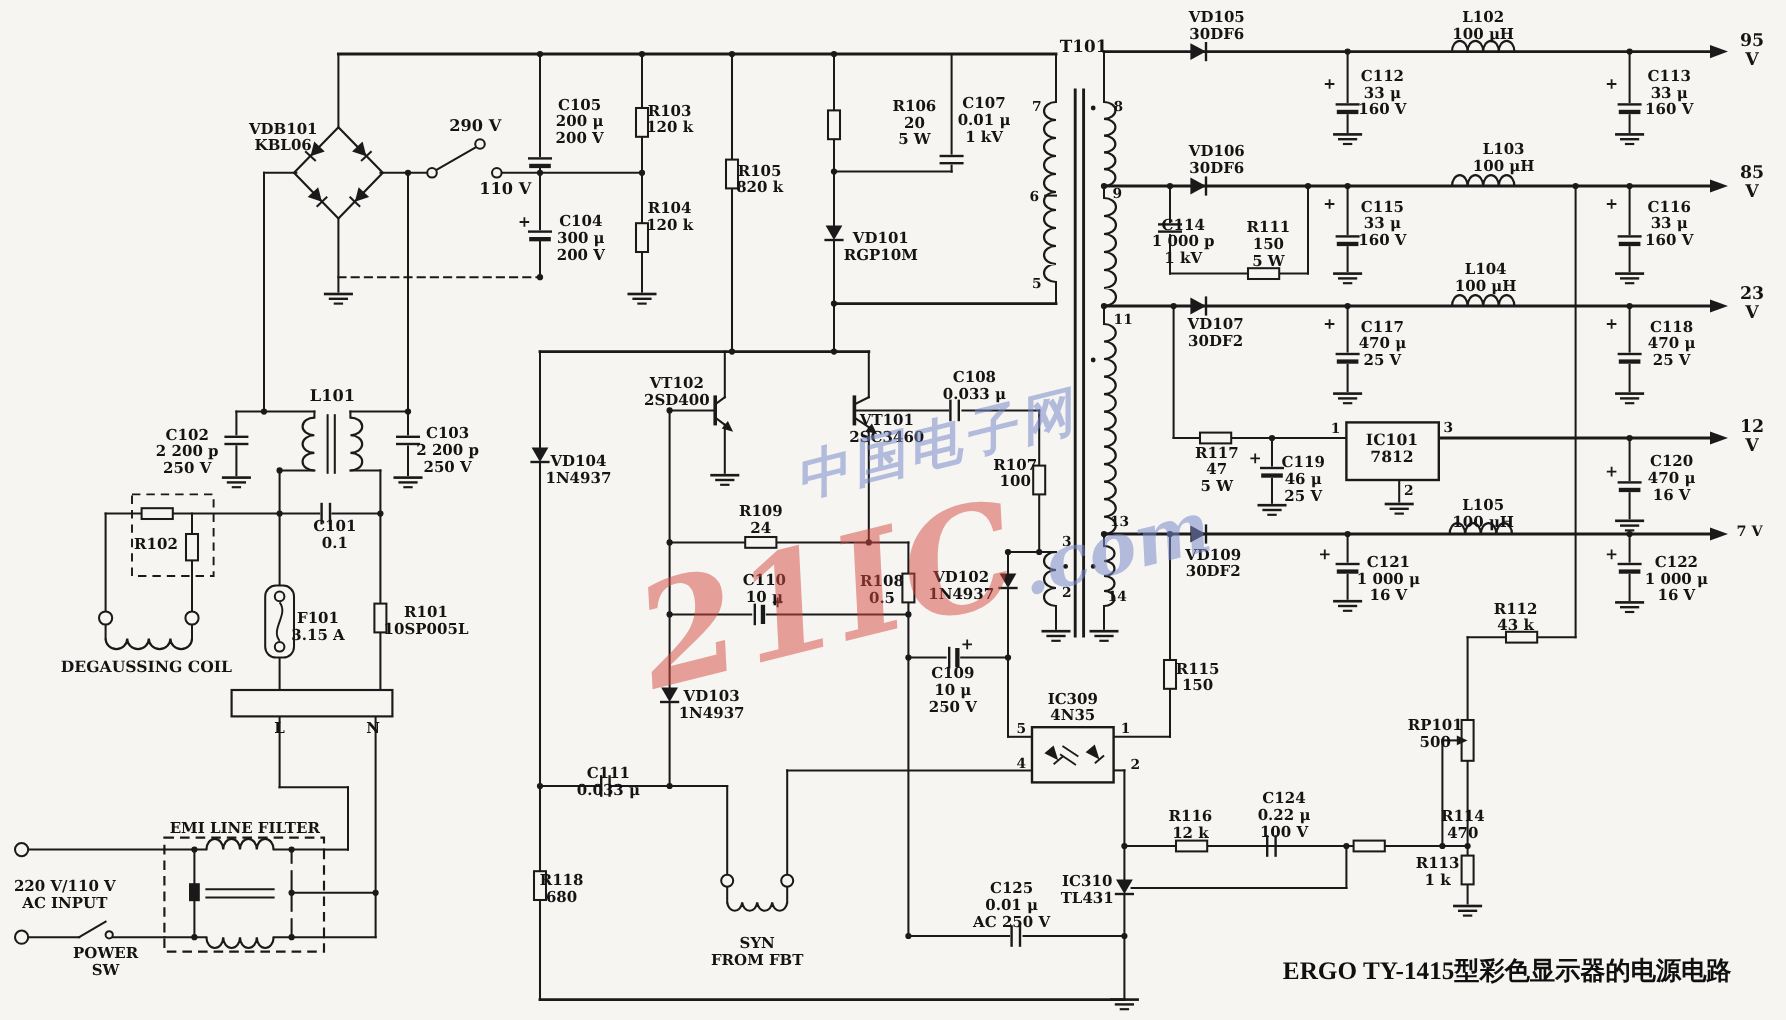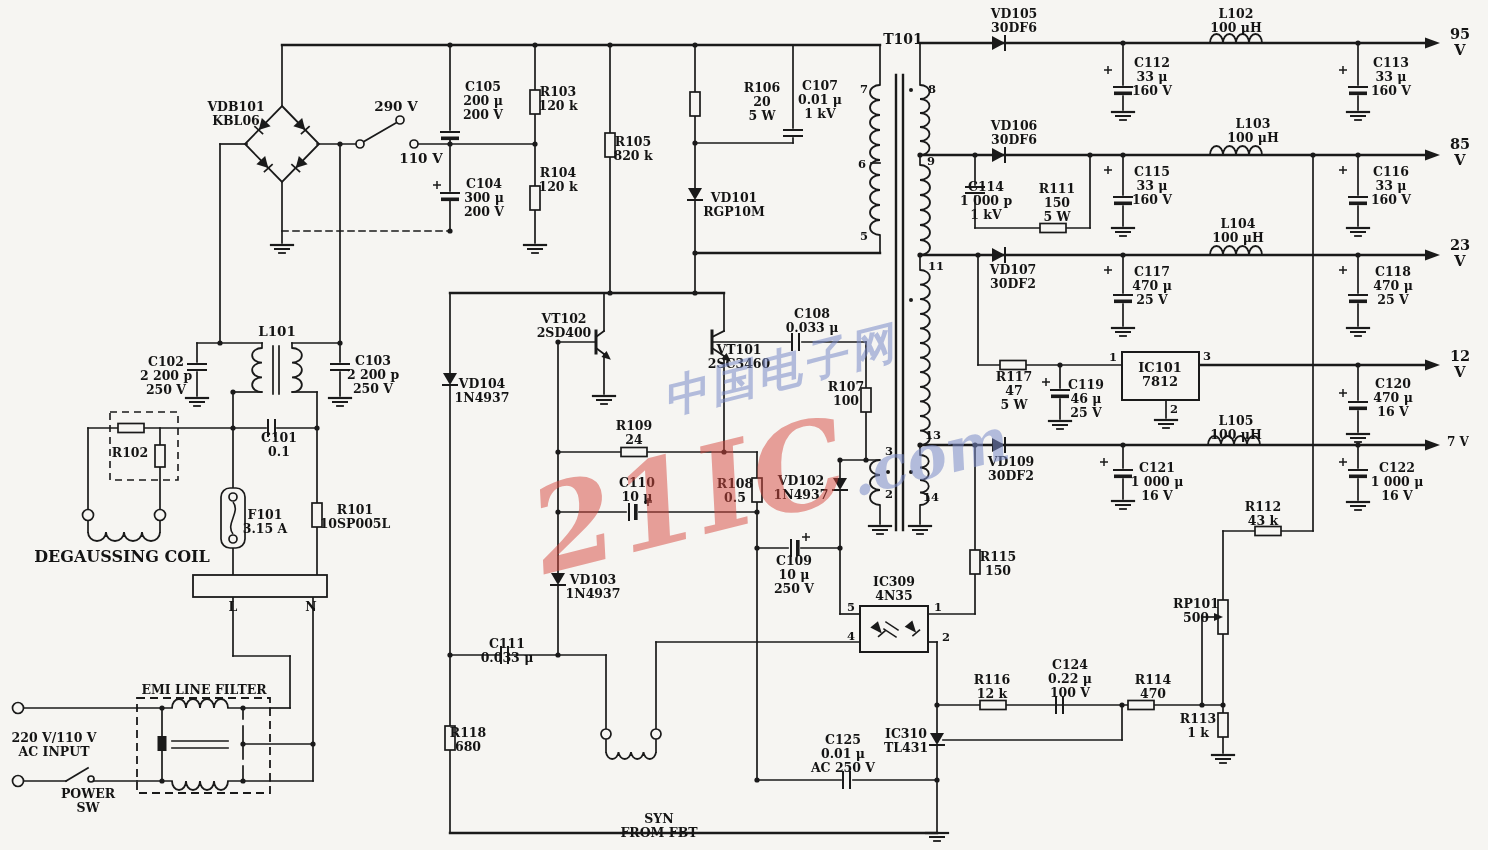--- a/index.html
+++ b/index.html
@@ -566,21 +566,21 @@
       <div class="lbl" style="left: 1397px; top: 482px;">C122
 1 000 μ
 16 V</div>
       <div class="lbl" style="left: 1458px; top: 443px; font-size: 12px;">7 V</div>
       <div class="lbl" style="left: 1263px; top: 514px;">R112
 43 k</div>
       <div class="lbl" style="left: 1196px; top: 611px;">RP101
 500</div>
       <div class="lbl" style="left: 1198px; top: 726px;">R113
 1 k</div>
-      <div class="lbl" style="left: 1153px; top: 687px;">R114
+      <div class="lbl" style="left: 1219px; top: 687px;">R114
 470</div>
       <div class="lbl" style="left: 1070px; top: 679px;">C124
 0.22 μ
 100 V</div>
       <div class="lbl" style="left: 992px; top: 687px;">R116
 12 k</div>
       <div class="lbl" style="left: 906px; top: 741px;">IC310
 TL431</div>
       <div class="lbl" style="left: 843px; top: 754px;">C125
 0.01 μ
@@ -609,37 +609,37 @@
       <div class="lbl" style="left: 634px; top: 433px;">R109
 24</div>
       <div class="lbl" style="left: 637px; top: 490px;">C110
 10 μ</div>
       <div class="lbl" style="left: 593px; top: 587px;">VD103
 1N4937</div>
       <div class="lbl" style="left: 507px; top: 651px;">C111
 0.033 μ</div>
       <div class="lbl" style="left: 468px; top: 740px;">R118
 680</div>
-      <div class="lbl" style="left: 631px; top: 826px; margin-left: 28px;">SYN
+      <div class="lbl" style="left: 631px; top: 793px;">SYN
 FROM FBT</div>
       <div class="lbl" style="left: 277px; top: 331px; font-size: 13.5px;">L101</div>
-      <div class="lbl" style="left: 166px; top: 376px;">C102
+      <div class="lbl" style="left: 156px; top: 376px;">C102
 2 200 p
 250 V</div>
       <div class="lbl" style="left: 373px; top: 375px;">C103
 2 200 p
 250 V</div>
       <div class="lbl" style="left: 279px; top: 445px;">C101
 0.1</div>
       <div class="lbl" style="left: 130px; top: 453px;">R102</div>
       <div class="lbl" style="left: 265px; top: 522px;">F101
 3.15 A</div>
       <div class="lbl" style="left: 355px; top: 517px;">R101
 10SP005L</div>
-      <div class="lbl" style="left: 122px; top: 557px; font-size: 16px;">DEGAUSSING  COIL</div>
+      <div class="lbl" style="left: 122px; top: 557px; font-size: 13px;">DEGAUSSING  COIL</div>
       <div class="lbl" style="left: 233px; top: 607px; font-size: 12.5px;">L</div>
       <div class="lbl" style="left: 311px; top: 607px; font-size: 12.5px;">N</div>
       <div class="lbl" style="left: 204px; top: 690px; font-size: 12.5px;">EMI  LINE  FILTER</div>
       <div class="lbl" style="left: 54px; top: 745px;">220 V/110 V
 AC INPUT</div>
       <div class="lbl" style="left: 88px; top: 801px;">POWER
 SW</div>
       <div class="lbl" style="left: 864px; top: 89px; font-size: 11.5px;">7</div>
       <div class="lbl" style="left: 862px; top: 164px; font-size: 11.5px;">6</div>
       <div class="lbl" style="left: 864px; top: 236px; font-size: 11.5px;">5</div>
@@ -651,19 +651,20 @@
       <div class="lbl" style="left: 889px; top: 451px; font-size: 11.5px;">3</div>
       <div class="lbl" style="left: 889px; top: 494px; font-size: 11.5px;">2</div>
       <div class="lbl" style="left: 1113px; top: 357px; font-size: 11.5px;">1</div>
       <div class="lbl" style="left: 1207px; top: 356px; font-size: 11.5px;">3</div>
       <div class="lbl" style="left: 1174px; top: 409px; font-size: 11.5px;">2</div>
       <div class="lbl" style="left: 851px; top: 607px; font-size: 11.5px;">5</div>
       <div class="lbl" style="left: 851px; top: 636px; font-size: 11.5px;">4</div>
       <div class="lbl" style="left: 938px; top: 607px; font-size: 11.5px;">1</div>
       <div class="lbl" style="left: 946px; top: 637px; font-size: 11.5px;">2</div>
     </div>
+  <div class="title" style="left:1256px;top:809px">ERGO TY-1415型彩色显示器的电源电路</div>
   <div class="wm">
     <div class="wm-cn">中国电子网</div>
     <div class="wm-row">
       <span class="wm-brand">21IC</span><span class="wm-com">.com</span>
     </div>
   </div>
 </div>
 
 </body></html>

